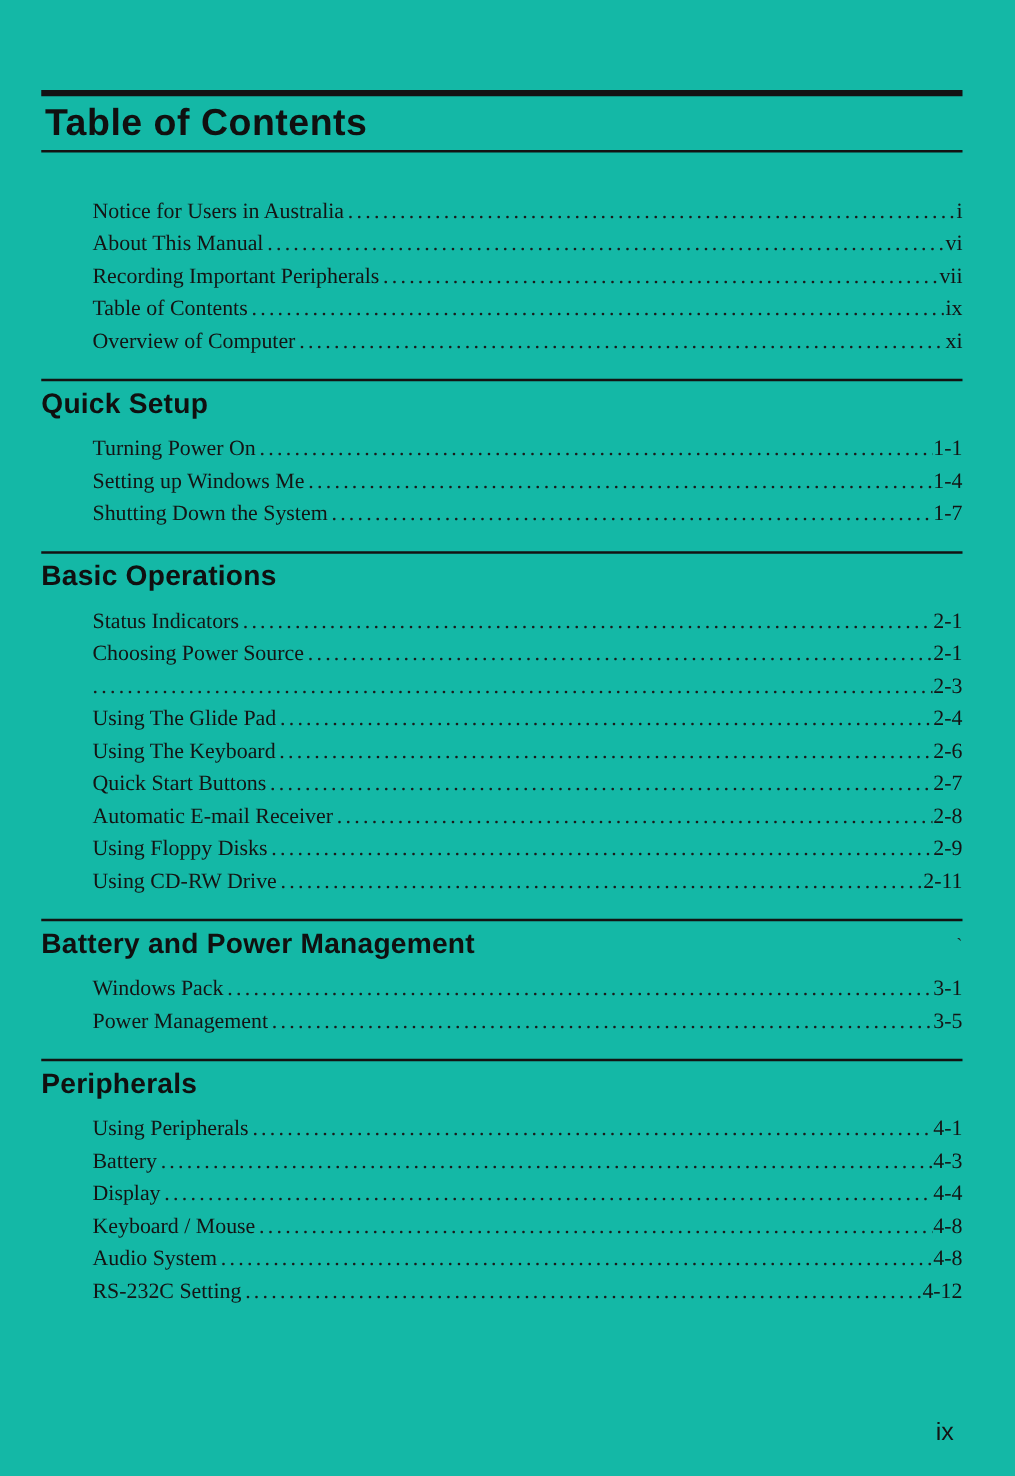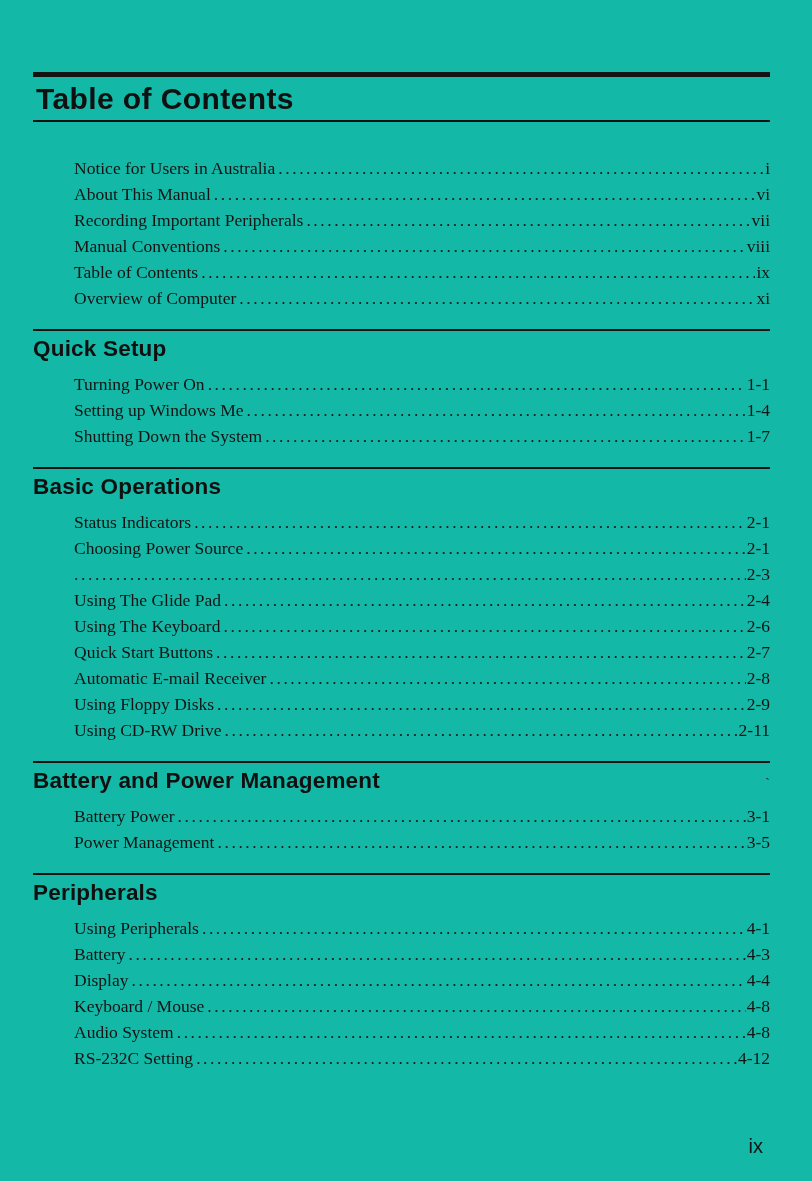--- a/index.html
+++ b/index.html
@@ -115,25 +115,20 @@
     <span class="leader"></span>
     <span class="pageno">vi</span>
   </li>
 
   <li class="entry">
     <span class="label">Recording Important Peripherals</span>
     <span class="leader"></span>
     <span class="pageno">vii</span>
   </li>
 
-  <li class="entry">
-    <span class="label">Manual Conventions</span>
-    <span class="leader"></span>
-    <span class="pageno">viii</span>
-  </li>
 
   <li class="entry">
     <span class="label">Table of Contents</span>
     <span class="leader"></span>
     <span class="pageno">ix</span>
   </li>
 
   <li class="entry">
     <span class="label">Overview of Computer</span>
     <span class="leader"></span>
@@ -232,21 +227,21 @@
   </section>
 
   <section class="toc-section">
     <div class="rule thin section-rule"></div>
     <div class="heading-row">
       <h2>Battery and Power Management</h2>
       <span class="artifact">`</span>
     </div>
     <ul class="entries">
   <li class="entry">
-    <span class="label">Battery Power</span>
+    <span class="label">Windows Pack</span>
     <span class="leader"></span>
     <span class="pageno">3-1</span>
   </li>
 
   <li class="entry">
     <span class="label">Power Management</span>
     <span class="leader"></span>
     <span class="pageno">3-5</span>
   </li>
 </ul>

